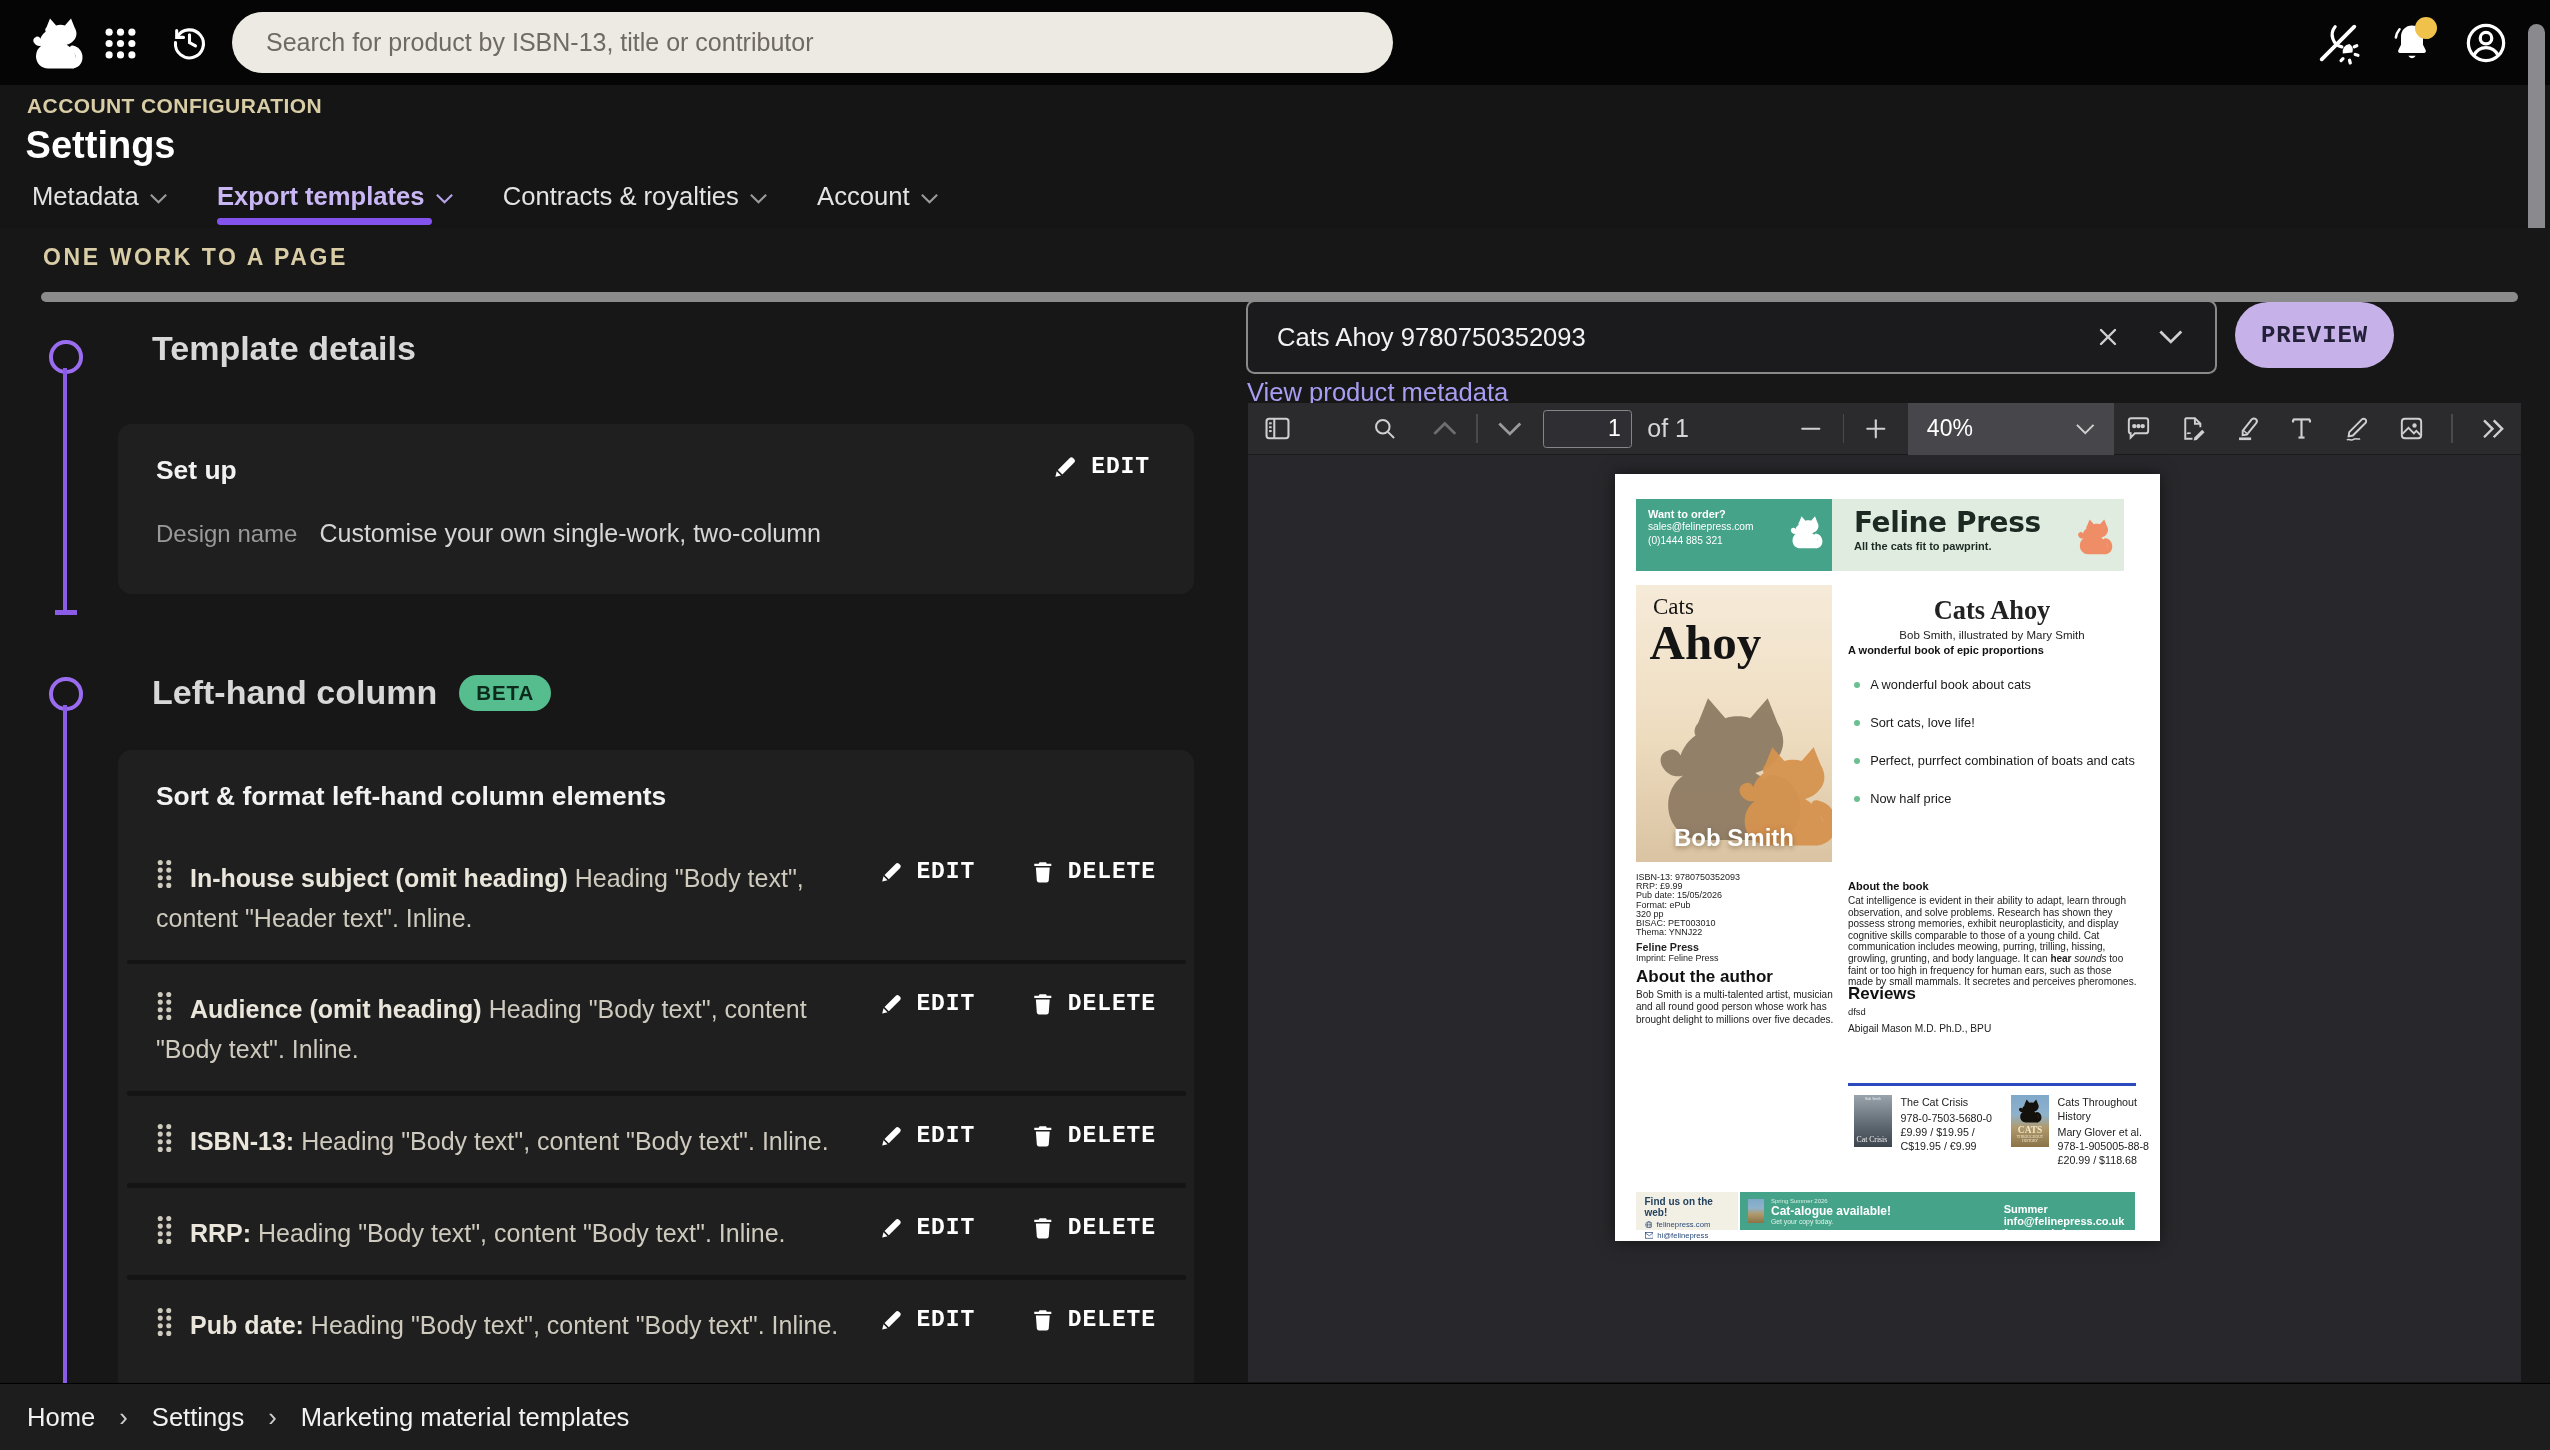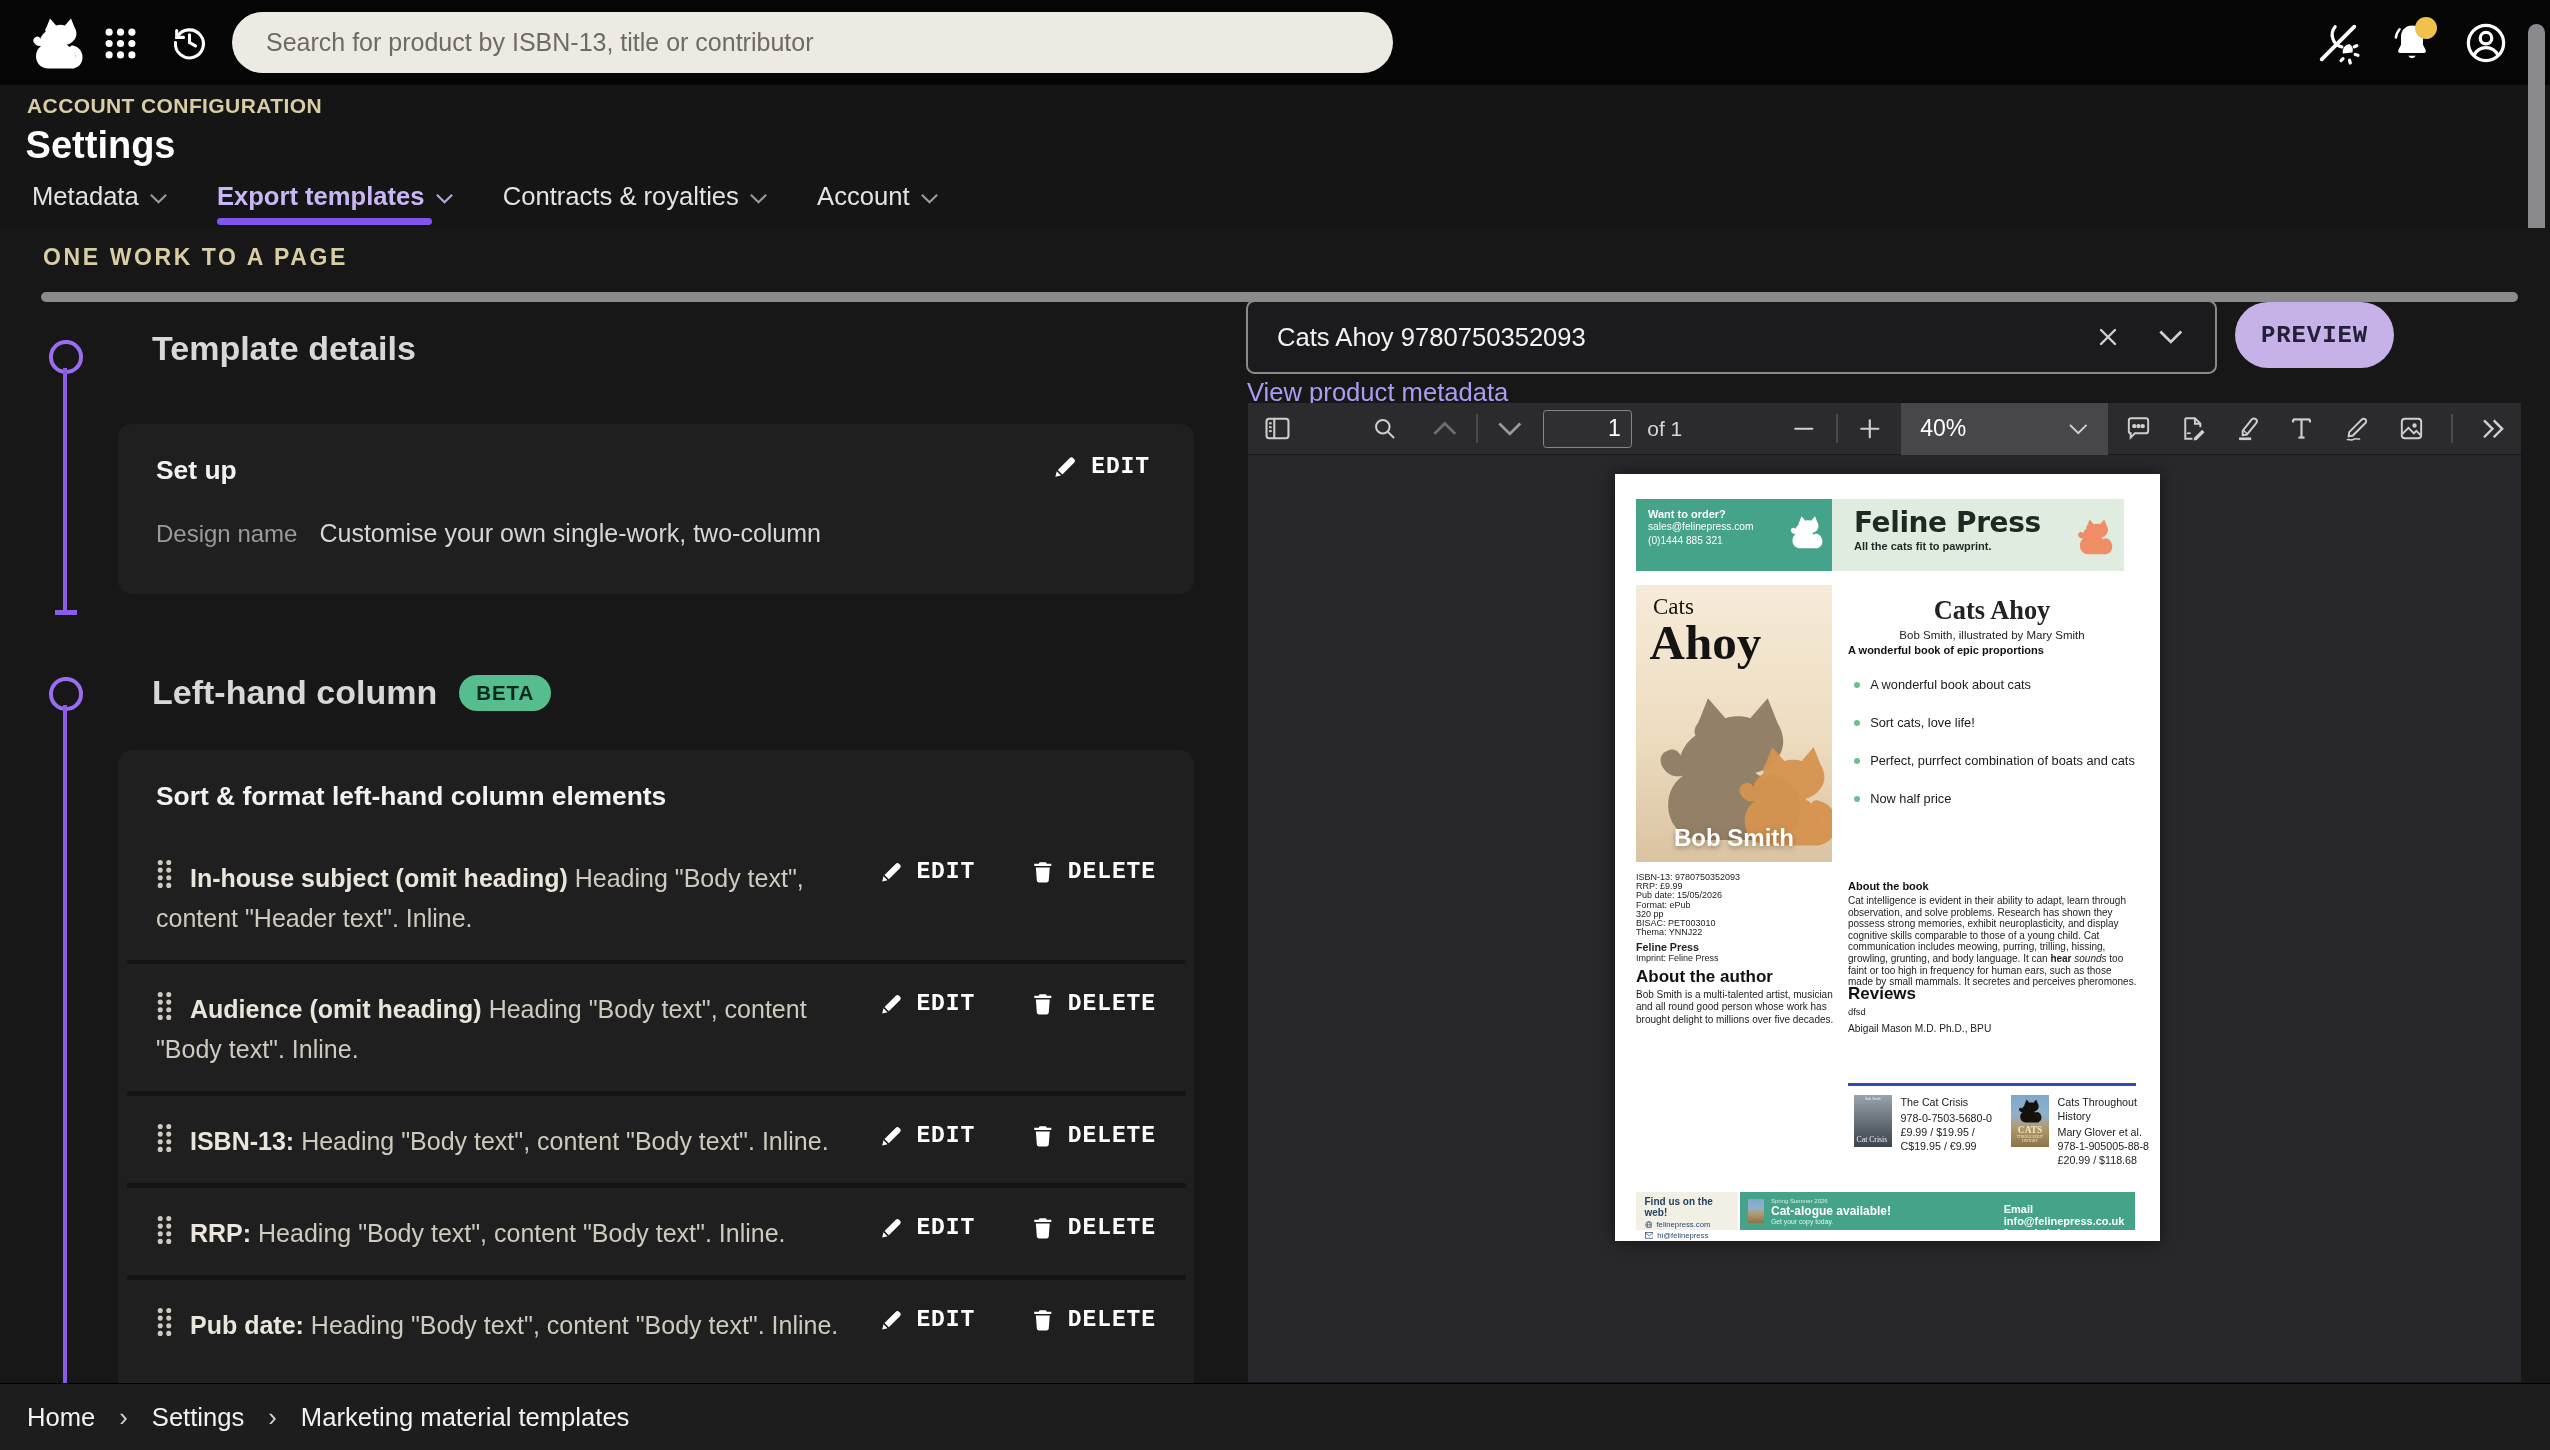--- a/index.html
+++ b/index.html
@@ -74,21 +74,21 @@
                font-size:24px;font-weight:bold;color:#24203a;letter-spacing:0.9px;cursor:pointer;}
   .meta-link{position:absolute;left:1247px;top:378px;font-size:25.6px;color:#a89df2;cursor:pointer;}
 
   
   .pdf-toolbar{position:absolute;left:1248px;top:403px;width:1273px;height:52px;background:#2b2b2e;
                display:flex;align-items:center;color:#cfcfcf;border-bottom:1.7px solid #19191c;box-sizing:border-box;}
   .ti{flex:none;}
   .tsep{width:1.7px;height:29px;background:#4a4a4d;}
   .pageno{width:89px;height:38px;background:#2f2f33;border:1.7px solid #85858a;border-radius:3.4px;color:#fff;
           font-size:23px;text-align:right;padding:0 10.2px;font-family:"Liberation Sans",sans-serif;outline:none;box-sizing:border-box;}
-  .of-label{font-size:21px;color:#d6d6d6;}
+  .of-label{font-size:25px;color:#d6d6d6;}
   .zoombox{height:52px;background:#47474b;display:flex;align-items:center;padding:0 19px;gap:102px;cursor:pointer;}
   .zoombox .zv{font-size:23px;color:#fff;}
   .right-tools{margin-left:auto;display:flex;align-items:center;gap:25.6px;padding-right:13.6px;}
 
   
   .viewer{position:absolute;left:1248px;top:455px;width:1273px;height:927px;background:#28282c;overflow:hidden;}
   .pdfpage{position:absolute;left:367px;top:19px;width:545px;height:767px;background:#fff;box-shadow:0 0 15.3px rgba(0,0,0,.55);color:#1c1c1c;}
   .pp{position:absolute;}
   .p-header{left:21px;top:25px;width:488px;height:72px;display:flex;}
   .p-order{width:196px;background:#44a389;color:#fff;padding:9.4px 0 0 12px;box-sizing:border-box;position:relative;}
@@ -650,21 +650,21 @@
               <span>hi@felinepress</span>
             </div>
         </div>
         <div class="f-teal">
           <div class="f-thumb bcov2"></div>
           <div class="f-copy">
             <div class="s1">Spring Summer 2026</div>
             <div class="s2">Cat-alogue available!</div>
             <div class="s3">Get your copy today.</div>
           </div>
-          <div class="f-email">Email info@felinepress.co.uk for epic info</div>
+          <div class="f-email">Summer info@felinepress.co.uk for more info</div>
         </div>
       </div>
 
     </div>
   </div>
 
   <div class="bottombar">
     <span>Home</span>
     <span class="sep">›</span>
     <span>Settings</span>

